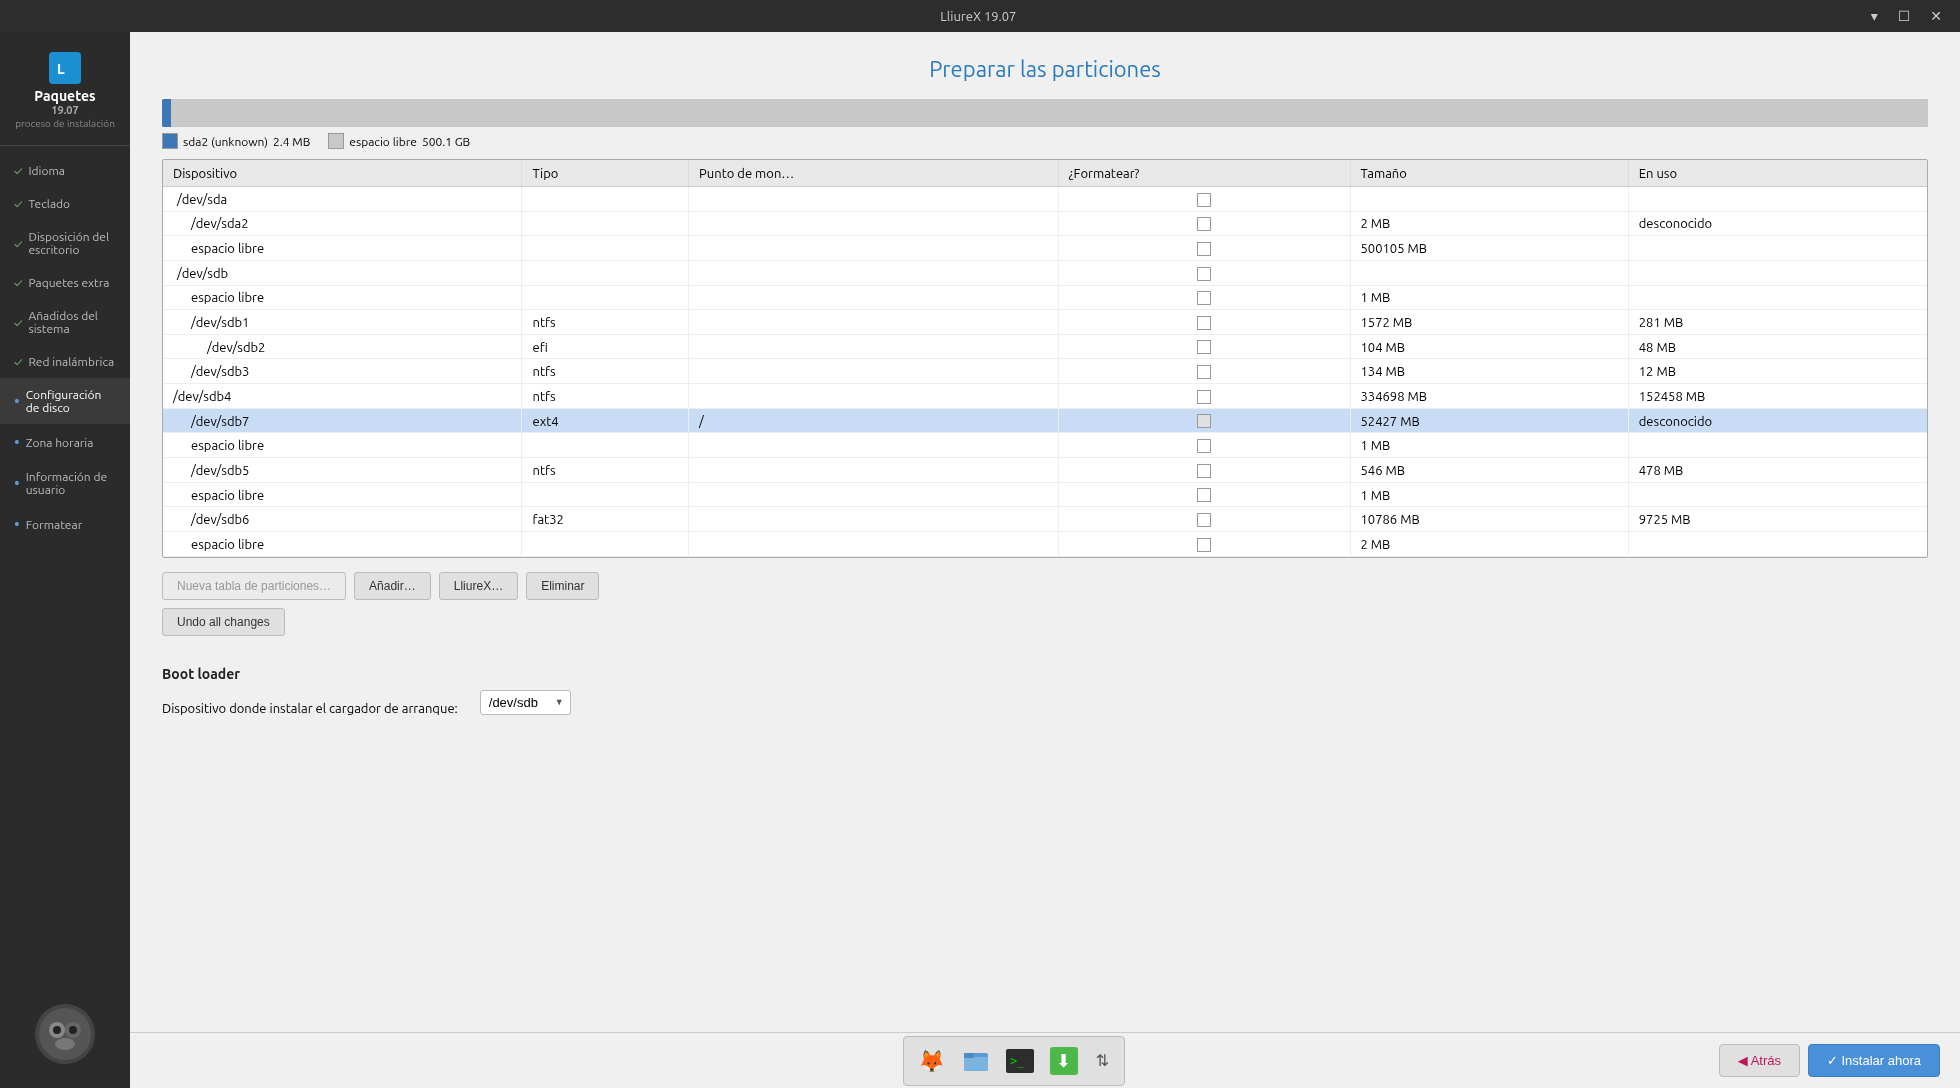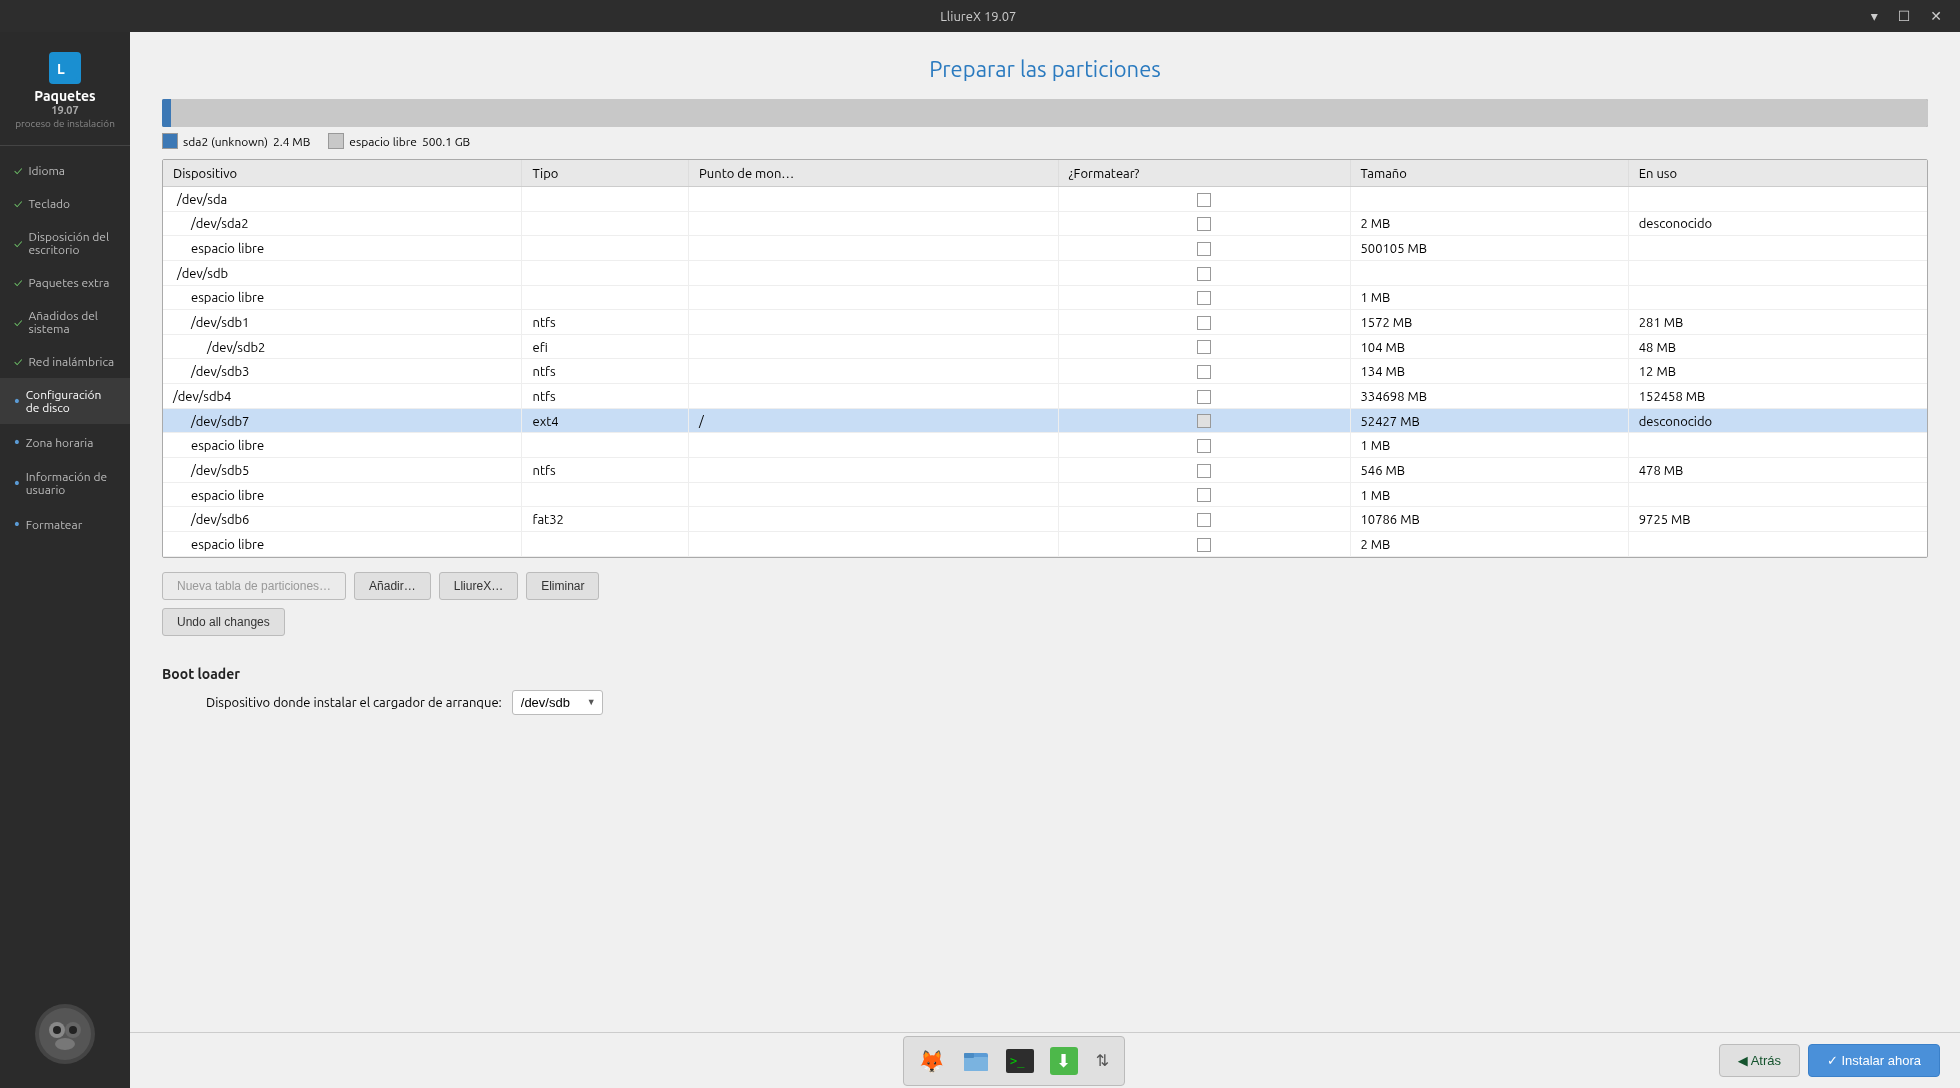--- a/index.html
+++ b/index.html
@@ -224,24 +224,23 @@
       padding: 12px 0 16px;
     }
     .boot-loader-title {
       font-size: 14px;
       font-weight: bold;
       margin-bottom: 8px;
       color: #222;
     }
     .boot-loader-row {
       display: flex;
-      align-items: center;
-      gap: 10px;
+      align-items: flex-end;
+      gap: 22px;
       font-size: 13px;
-      margin-left: 44px;
     }
     .select-box {
       padding: 4px 24px 4px 8px;
       border: 1px solid #bbb;
       border-radius: 3px;
       background: #fff;
       font-size: 13px;
       appearance: none;
       -webkit-appearance: none;
       cursor: pointer;
@@ -305,21 +304,21 @@
       display: flex;
       gap: 8px;
     }
     .nav-btn {
       padding: 8px 18px;
       background: #e0e0e0;
       border: 1px solid #bbb;
       border-radius: 4px;
       cursor: pointer;
       font-size: 13px;
-      color: #14532d;
+      color: #be185d;
       display: flex;
       align-items: center;
       gap: 5px;
     }
     .nav-btn.primary {
       background: #4a90d9;
       color: #fff;
       border-color: #3a80c9;
     }
   </style>

